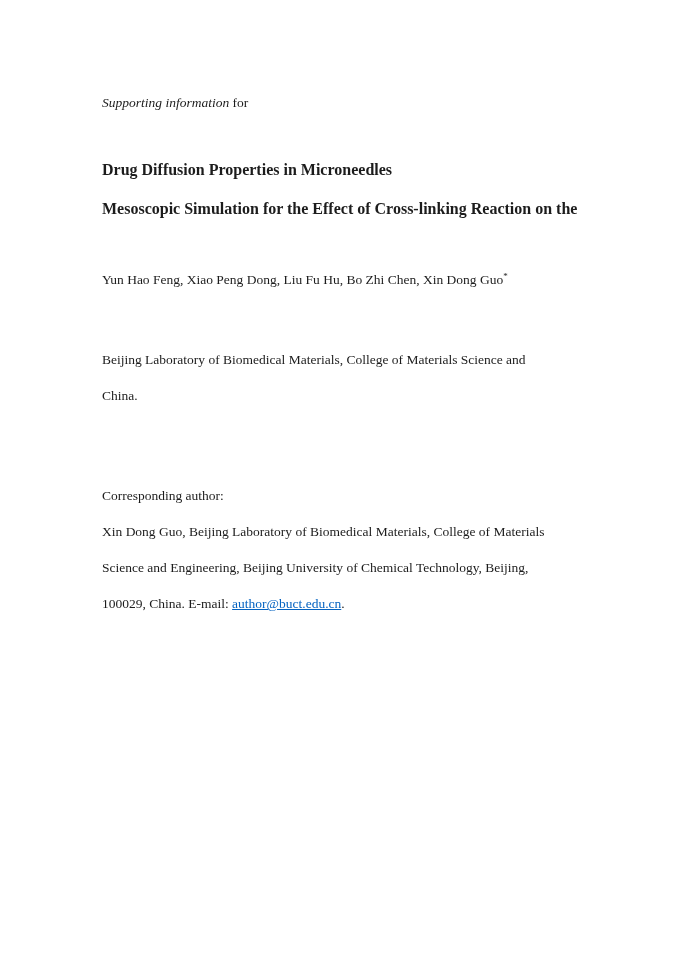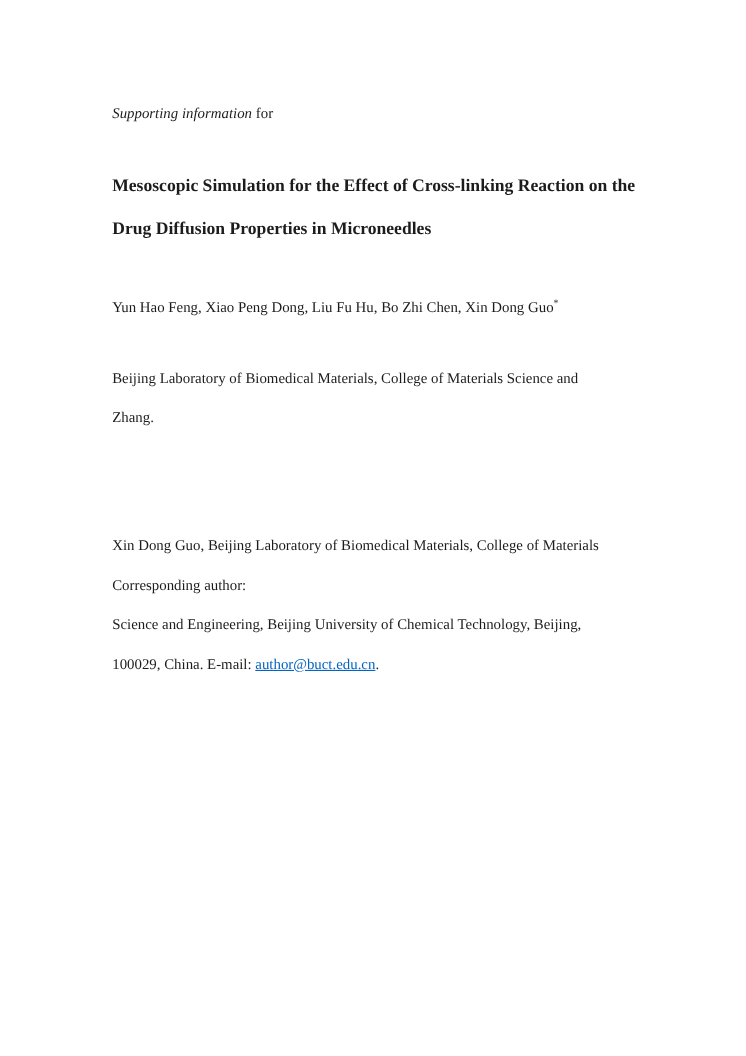--- a/index.html
+++ b/index.html
@@ -24,21 +24,21 @@
     position: absolute;
     left: 102px;
     width: 478px;
     font-size: 13.5px;
     line-height: 36px;
     color: var(--text-color);
   }
   .header-line   { top: 85px; }
   .title-block   { top: 150px; font-size: 16px; font-weight: bold; line-height: 39px; }
   .authors-line  { top: 262px; }
-  .affil-block   { top: 326px; }
+  .affil-block   { top: 342px; }
   .corr-block    { top: 478px; }
   .italic { font-style: italic; }
   .sup {
     vertical-align: super;
     font-size: 9px;
     line-height: 0;
   }
   .doc-line { display: block; white-space: nowrap; }
   a.email-link {
     color: var(--link-color);
@@ -49,33 +49,33 @@
 </head>
 <body>
 
 <div class="page">
 
   <div class="block header-line">
     <span class="doc-line"><span class="italic">Supporting information</span><span> for</span></span>
   </div>
 
   <div class="block title-block">
+    <span class="doc-line">Drug Diffusion Properties in Microneedles</span>
     <span class="doc-line">Mesoscopic Simulation for the Effect of Cross-linking Reaction on the</span>
-    <span class="doc-line">Drug Diffusion Properties in Microneedles</span>
   </div>
 
   <div class="block authors-line">
     <span class="doc-line"><span>Yun Hao Feng, Xiao Peng Dong, Liu Fu Hu, Bo Zhi Chen, Xin Dong Guo</span><span class="sup">*</span></span>
   </div>
 
   <div class="block affil-block">
     <span class="doc-line">Beijing Laboratory of Biomedical Materials, College of Materials Science and</span>
-    <span class="doc-line">Zhang.</span>
+    <span class="doc-line">China.</span>
   </div>
 
   <div class="block corr-block">
+    <span class="doc-line">Corresponding author:</span>
     <span class="doc-line">Xin Dong Guo, Beijing Laboratory of Biomedical Materials, College of Materials</span>
-    <span class="doc-line">Corresponding author:</span>
     <span class="doc-line">Science and Engineering, Beijing University of Chemical Technology, Beijing,</span>
     <span class="doc-line"><span>100029, China. E-mail: </span><a class="email-link">author@buct.edu.cn</a><span>.</span></span>
   </div>
 
 </div>
 
 </body></html>

